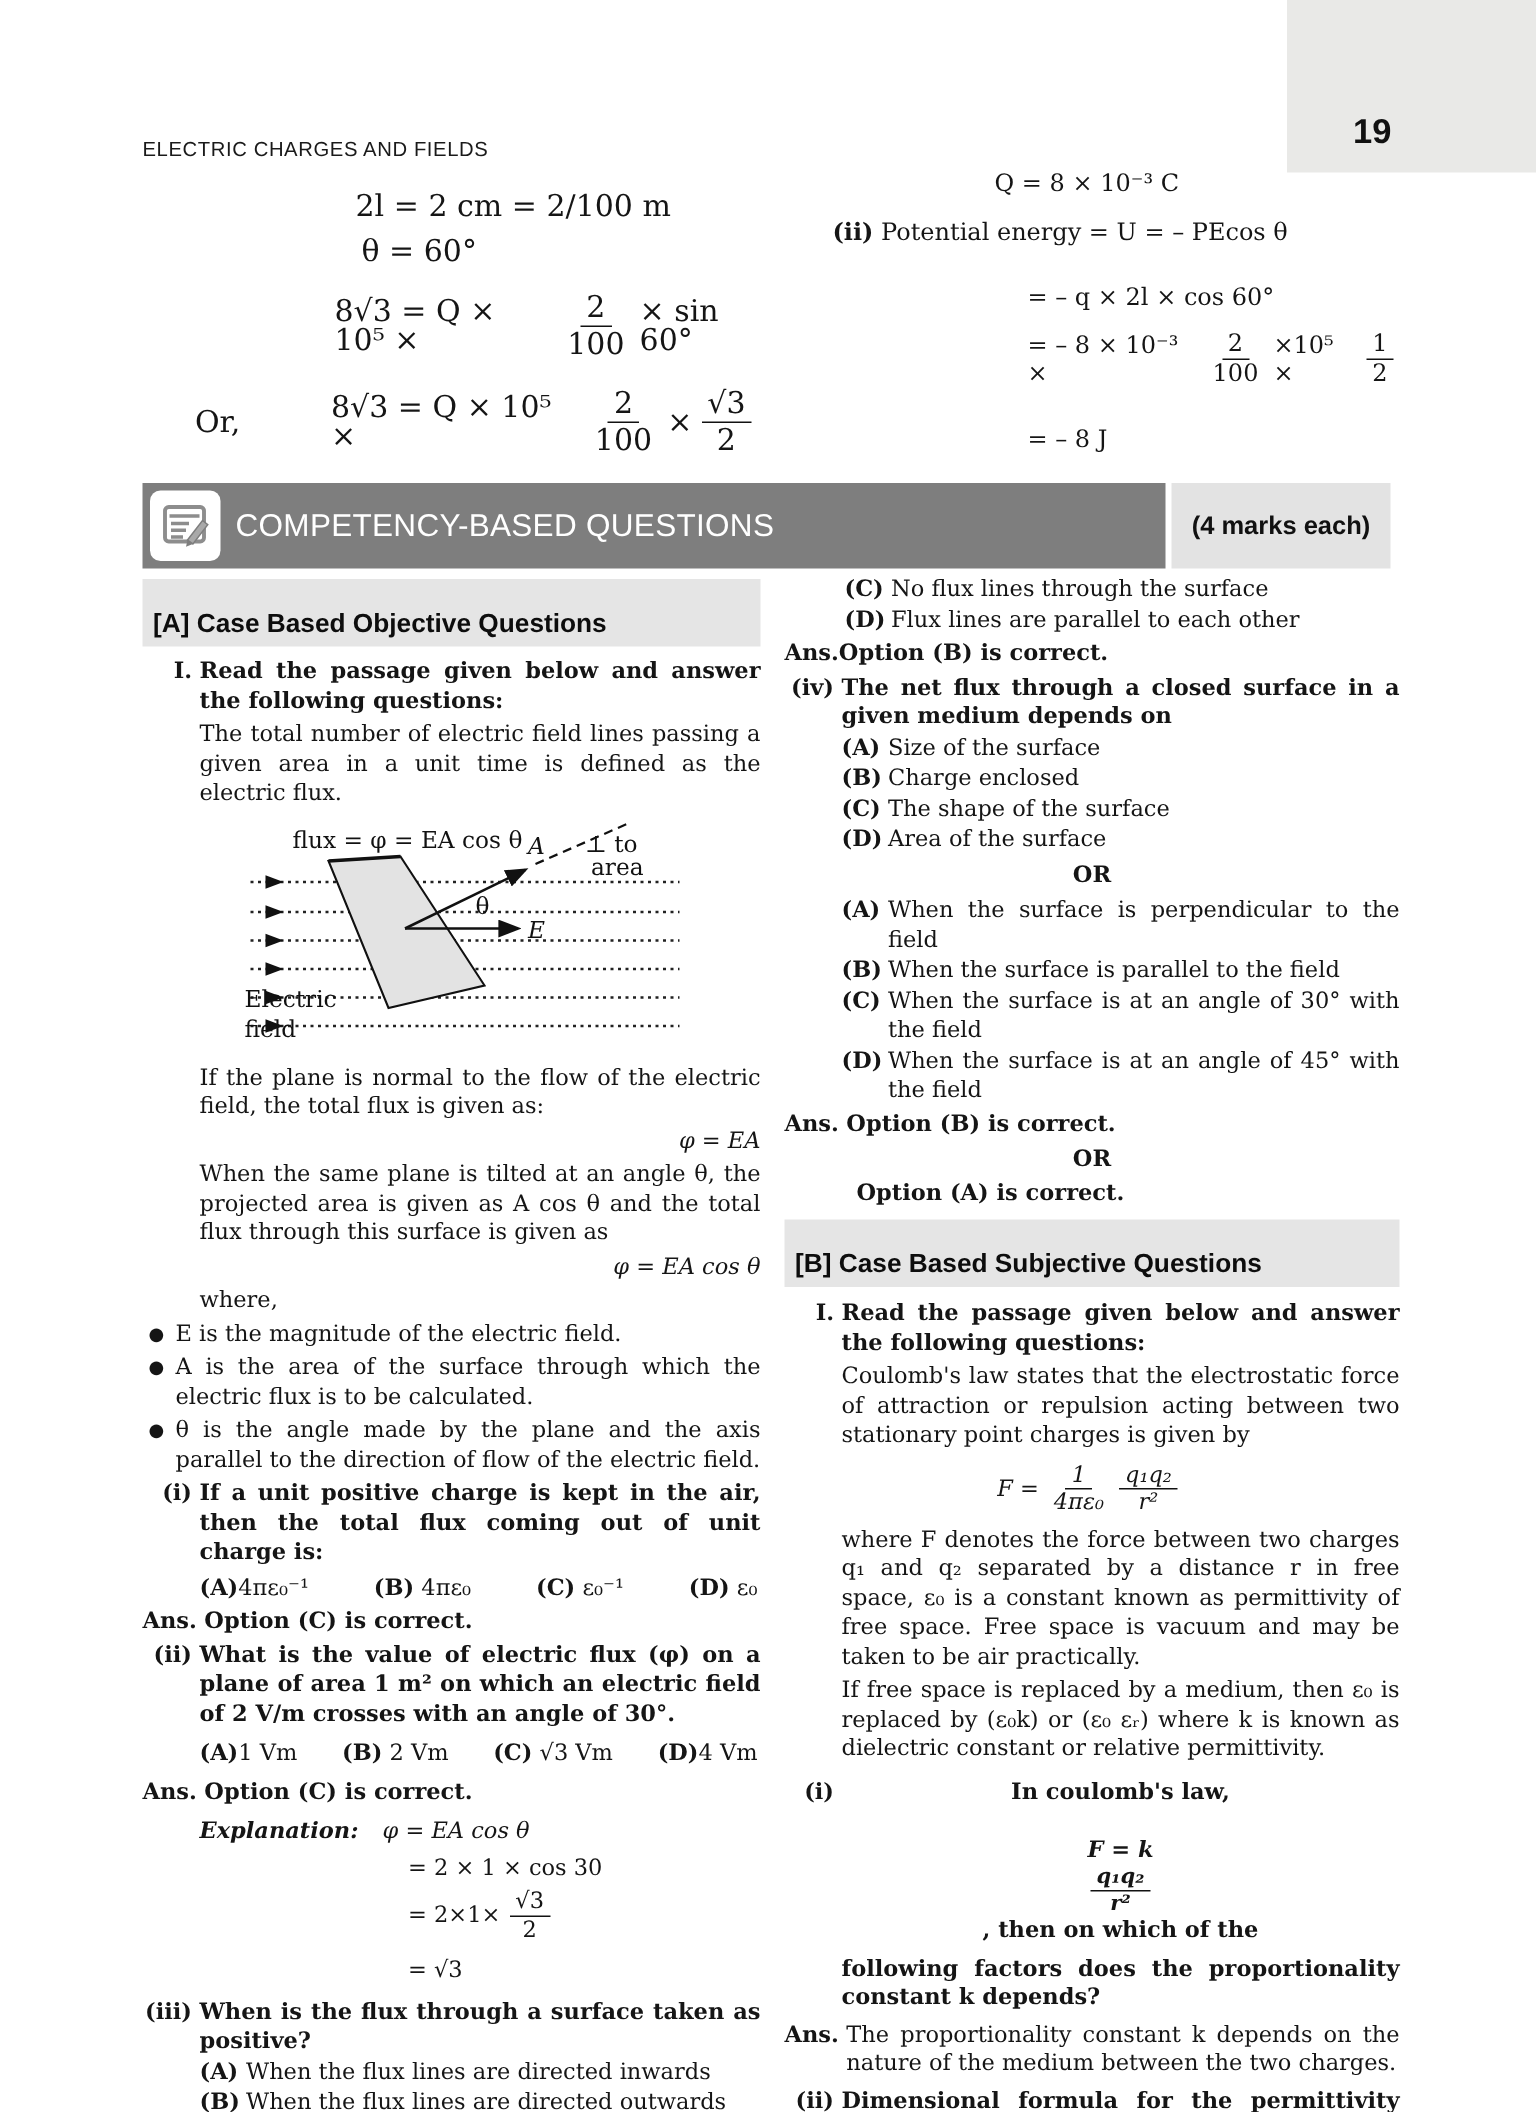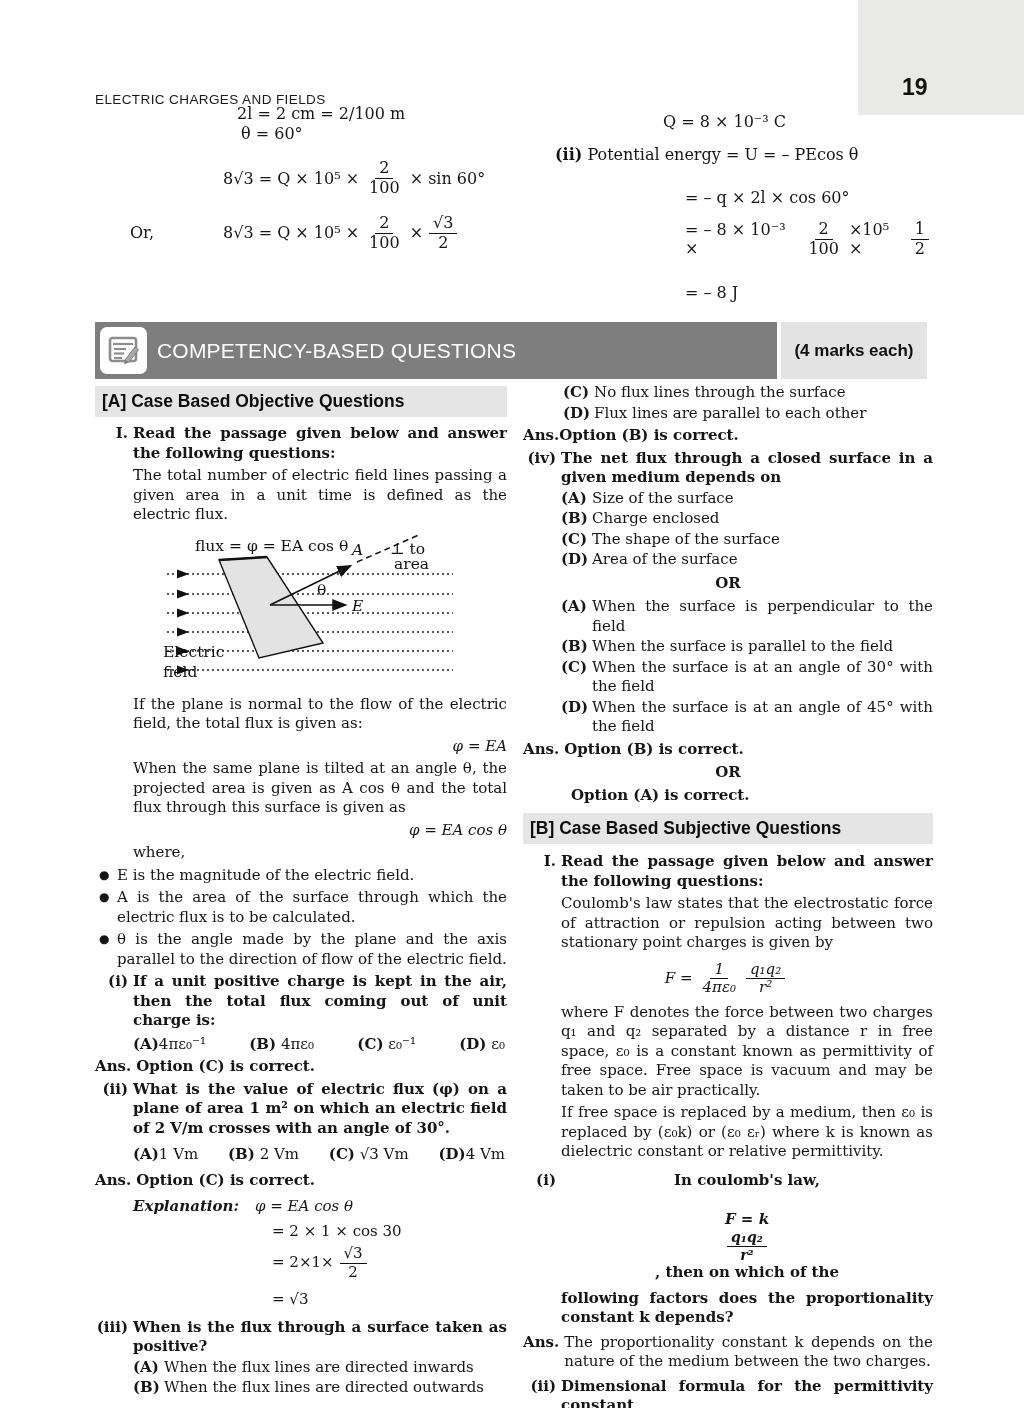--- a/index.html
+++ b/index.html
@@ -9,24 +9,24 @@
           font-family:"DejaVu Serif","Liberation Serif",serif; font-size:15px; line-height:19.5px; }
 
   
   .running-head { position:absolute; left:95px; top:90px;
                   font-family:"Liberation Sans",sans-serif; font-size:13.5px; letter-spacing:.4px; color:#1a1a1a; }
   .pagenum-box { position:absolute; left:858px; top:0; width:166px; height:115px; background:#e9e9e7; }
   .pagenum { position:absolute; left:44px; top:78px; font-family:"Liberation Sans",sans-serif;
              font-weight:bold; font-size:23px; color:#111; }
 
   
-  .top-left  { position:absolute; left:95px;  top:104px; width:412px; font-size:16px; }
+  .top-left  { position:absolute; left:95px;  top:128px; width:412px; font-size:20px; }
   .top-right { position:absolute; left:523px; top:104px; width:412px; font-size:16px; }
   .tl-line1 { margin-left:142px; }
-  .tl-line2 { margin-left:146px; }
+  .tl-line2 { margin-left:146px; margin-top:10px; }
   .step-row { margin-left:30px; margin-top:13px; }
   .step-row b { font-weight:bold; }
   .eqrow { display:flex; align-items:center; margin-top:16px; }
   .eqrow.indent1 { margin-left:128px; }
   .or-cell { width:93px; margin-left:35px; }
   .frac { display:inline-flex; flex-direction:column; align-items:center; margin:0 6px; line-height:1.18; }
   .frac .fnum { border-bottom:1.4px solid #111; padding:0 4px; }
   .frac .fden { padding:0 4px; }
   .tr-line1 { margin-left:140px; margin-top:8px; }
   .tr-step { margin-left:32px; margin-top:13px; }
@@ -40,21 +40,21 @@
                     display:flex; align-items:center; justify-content:center; }
   .banner-title { font-family:"Liberation Sans",sans-serif; font-weight:normal; font-size:21px;
                   color:#fff; letter-spacing:.2px; }
   .banner-marks { width:146px; margin-left:4px; background:#e3e3e3; display:flex; align-items:center;
                   justify-content:center; font-family:"Liberation Sans",sans-serif; font-weight:bold; font-size:17px; color:#111; }
 
   
   .colL { position:absolute; left:95px; top:386px; width:412px; }
   .colR { position:absolute; left:523px; top:382px; width:410px; }
   .sec-head { background:#e5e5e5; font-family:"Liberation Sans",sans-serif; font-weight:bold;
-              font-size:17.5px; line-height:21px; padding:5px 8px 5px 7px; color:#0d0d0d; }
+              font-size:17.5px; line-height:21px; padding:19px 8px 5px 7px; color:#0d0d0d; }
   .colL .sec-head { margin-bottom:7px; }
   .colR .sec-head { margin:8px 0 8px 0; }
 
   .qrow { display:flex; margin-top:3px; }
   .qlabel { min-width:38px; text-align:right; padding-right:5px; font-weight:bold; white-space:nowrap; }
   .qbody { flex:1; text-align:justify; }
   .qbody.bold, .bold { font-weight:bold; }
   .optline { display:flex; margin-top:1px; }
   .optlabel { min-width:31px; font-weight:bold; white-space:nowrap; }
   .opttext { flex:1; text-align:justify; }

